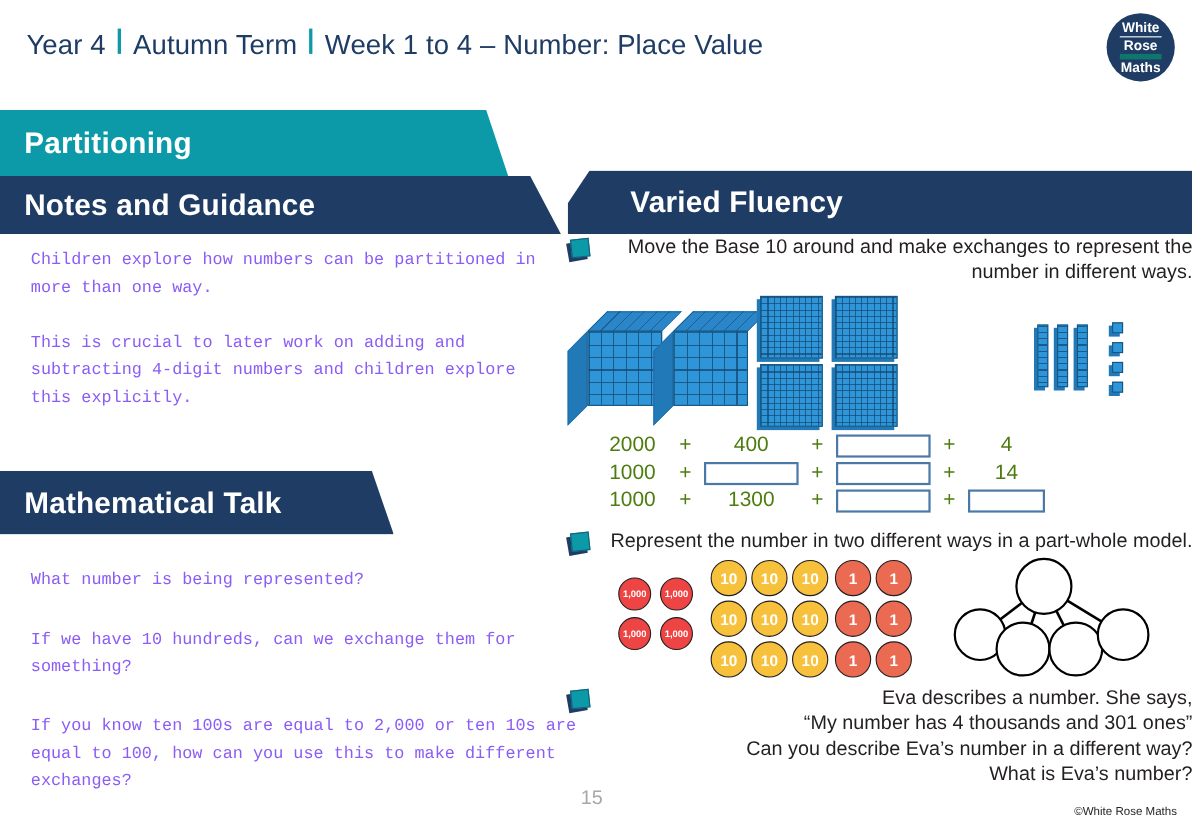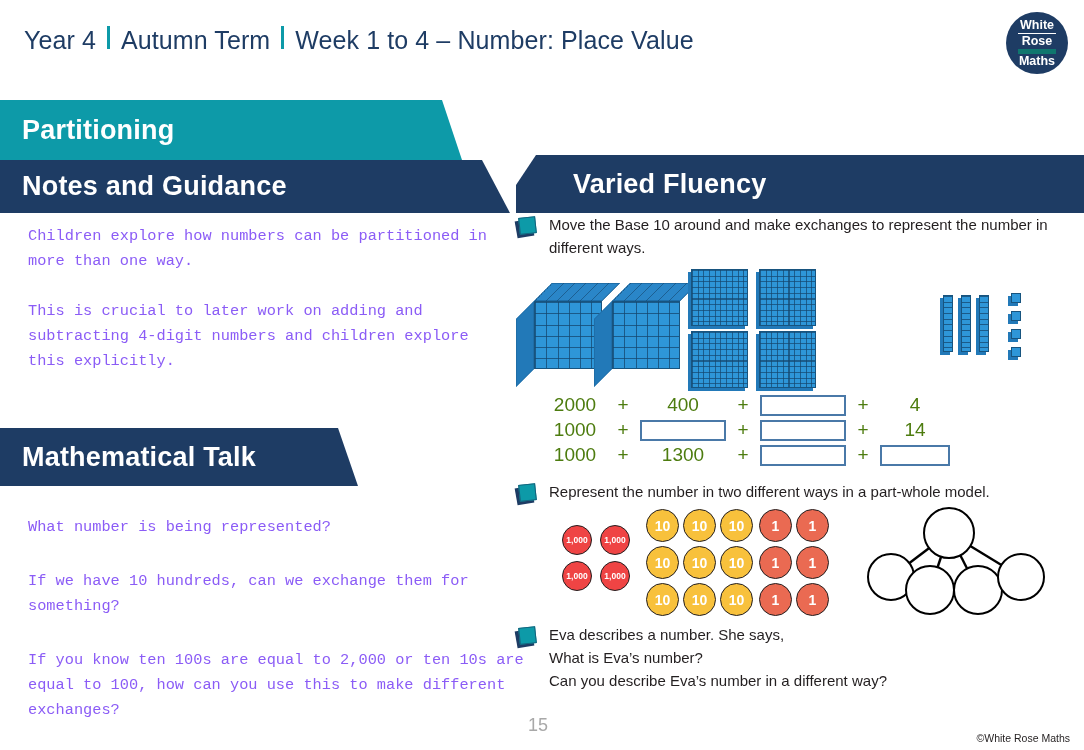--- a/index.html
+++ b/index.html
@@ -111,22 +111,23 @@
   }
   .vf-bullet .front {
     position: absolute; left: 3px; top: 0;
     width: 17px; height: 17px;
     background: #0d9aa8;
     border: 1.5px solid #16607a;
     transform: rotate(-6deg);
   }
   .vf-text {
     margin-left: 33px;
-    font-size: 15px; line-height: 23px;
+    font-size: 18px; line-height: 23px;
     color: #231f20;
+    text-align: right;
   }
   .vf-text .indent { display: block; padding-left: 36px; }
 
   
   #base10 { position: relative; height: 122px; margin: 6px 0 0 0; }
 
   .cube-1000 { position: absolute; width: 86px; height: 86px; }
   .cube-1000 .top {
     position: absolute; left: 18px; top: 0;
     width: 68px; height: 18px;
@@ -421,20 +422,21 @@
       <div class="counter c-1" style="left: 280px; top: 76px;">1</div>
     </div>
 
   <div class="vf-item" style="margin-top:6px;">
     <span class="vf-bullet">
       <span class="back"></span>
         <span class="front"></span>
     </span>
     <div class="vf-text">
       <span>Eva describes a number. She says,</span>
+      <span class="indent">“My number has 4 thousands and 301 ones”</span>
+      <span style="display:block">Can you describe Eva’s number in a different way?</span>
       <span style="display:block">What is Eva’s number?</span>
-      <span style="display:block">Can you describe Eva’s number in a different way?</span>
     </div>
   </div>
 </div>
 
 <div id="page-number">15</div>
 <div id="copyright">©White Rose Maths</div>
 
 </body></html>

